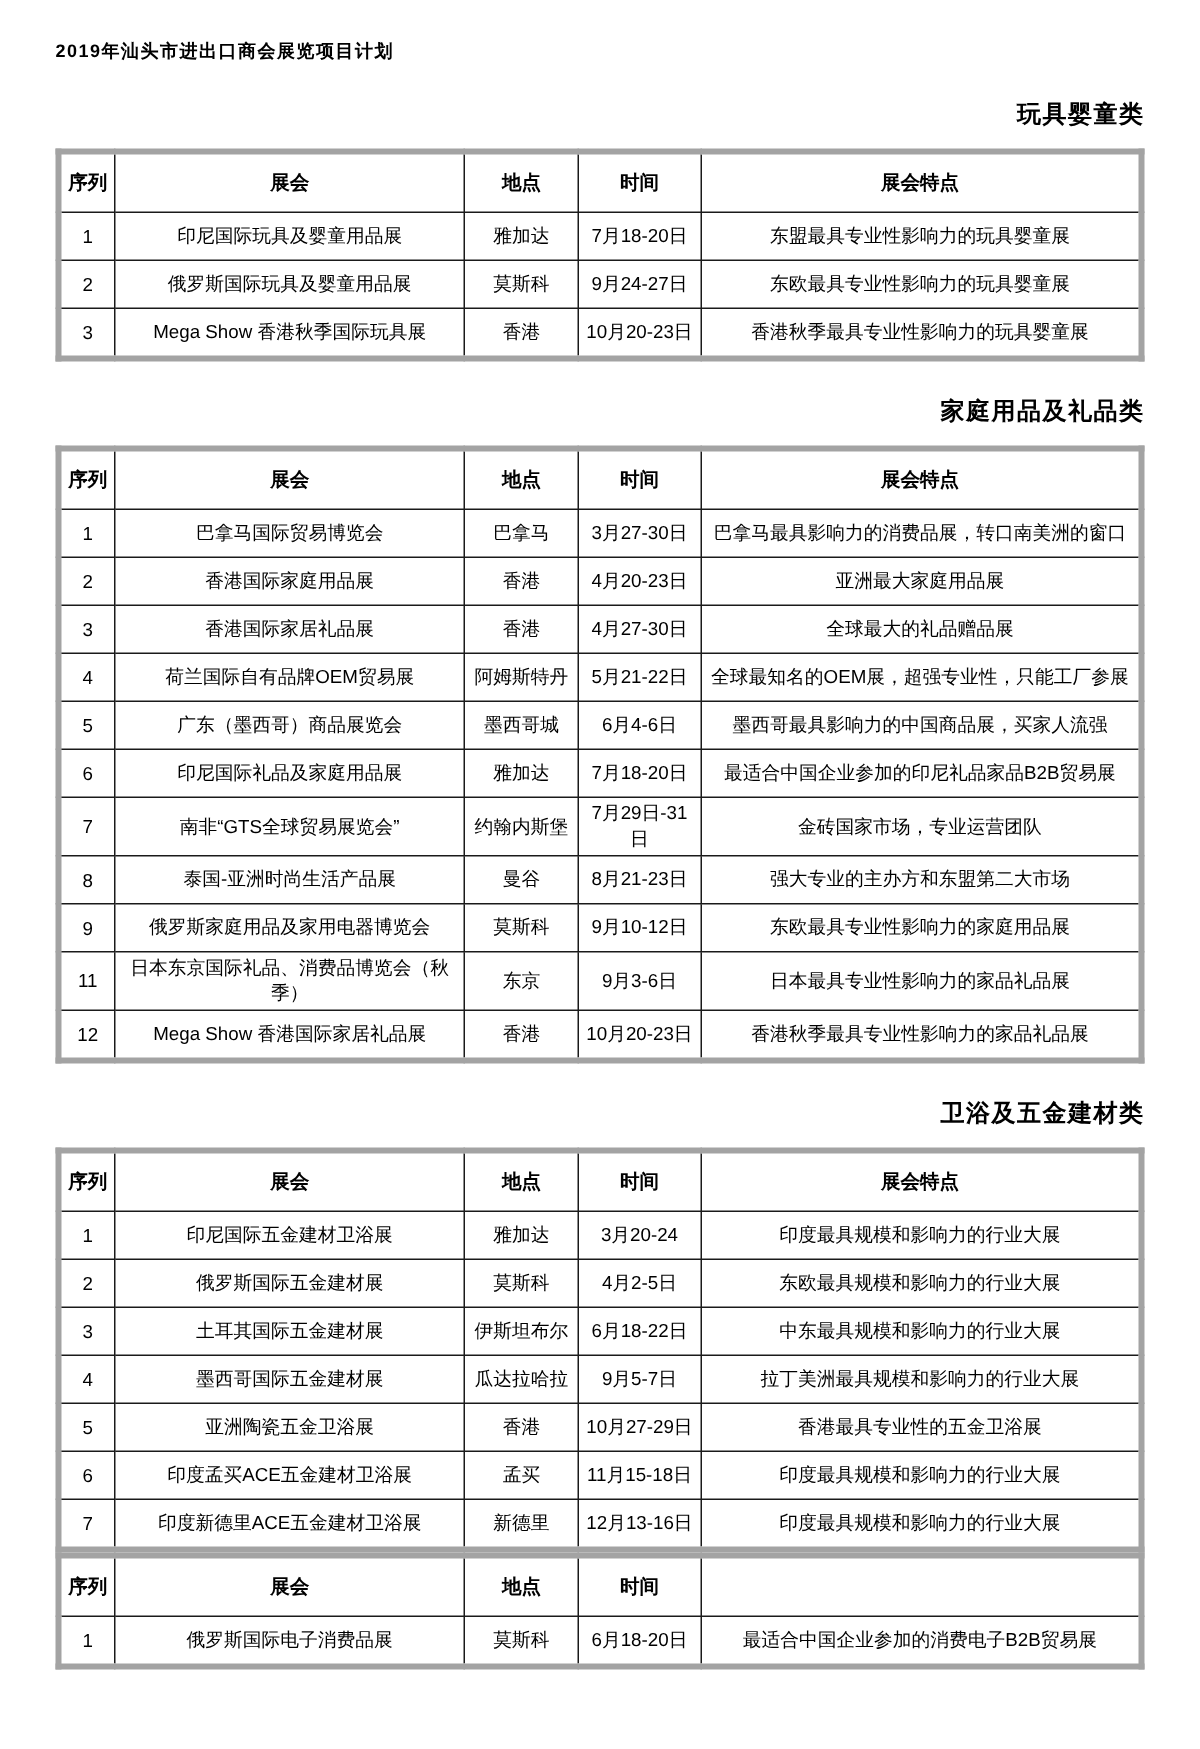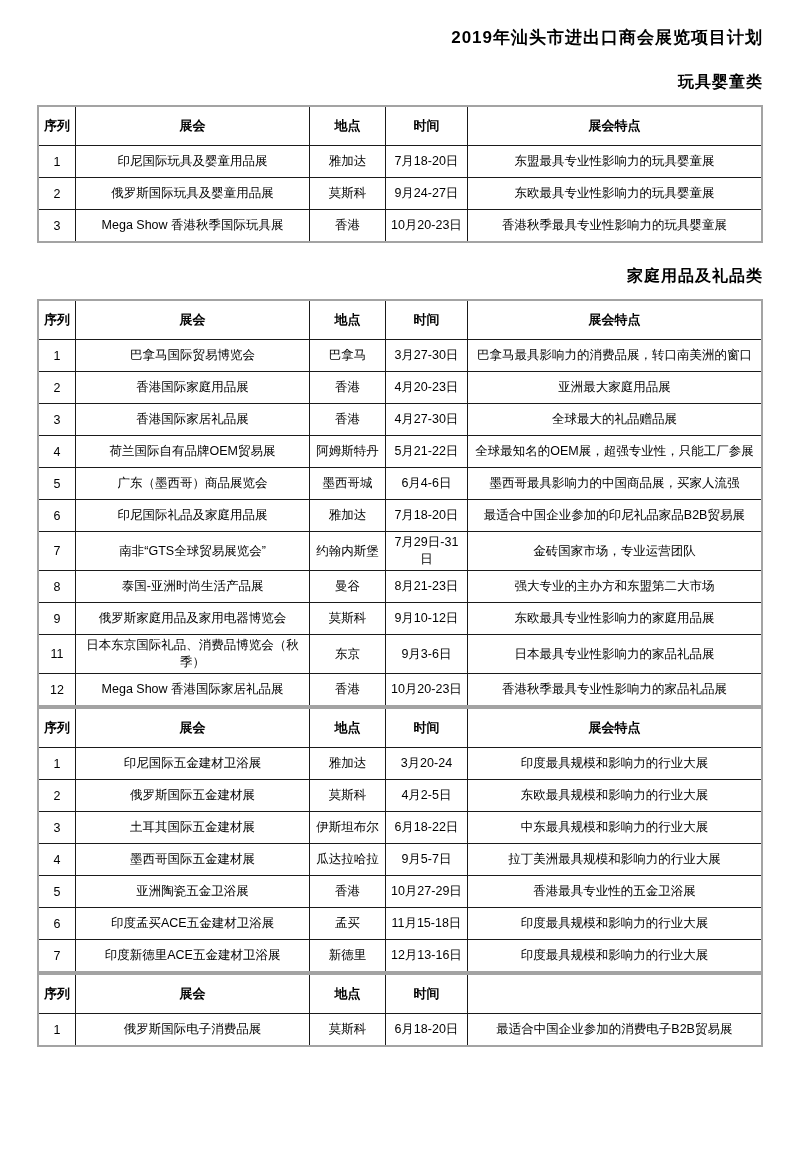--- a/index.html
+++ b/index.html
@@ -11,37 +11,37 @@
   }
   .page {
     width: 800px;
     min-height: 1166px;
     box-sizing: border-box;
     padding: 12px 37px 20px 37px;
     background: #ffffff;
   }
   .doc-title {
     margin: 14px 0 0 0;
-    text-align: right;
-    font-size: 17px;
+    text-align: left;
+    font-size: 12px;
     font-weight: bold;
     letter-spacing: 1px;
   }
   .section-title {
     margin: 23px 0 12px 0;
     text-align: right;
     font-size: 16px;
     font-weight: bold;
     letter-spacing: 1px;
   }
   table.exhibition-table {
     width: 100%;
     border-collapse: collapse;
     table-layout: fixed;
-    border: 2px solid #a3a3a3;
+    border: 4px solid #a3a3a3;
   }
   table.exhibition-table th,
   table.exhibition-table td {
     border: 1px solid #1a1a1a;
     text-align: center;
     vertical-align: middle;
     padding: 2px 4px;
     overflow: hidden;
   }
   table.exhibition-table th {
@@ -194,20 +194,21 @@
           </tr>
           <tr>
             <td>12</td>
             <td>Mega Show 香港国际家居礼品展</td>
             <td>香港</td>
             <td>10月20-23日</td>
             <td>香港秋季最具专业性影响力的家品礼品展</td>
           </tr>
         </tbody>
       </table>
+      <h2 class="section-title">卫浴及五金建材类</h2>
       <table class="exhibition-table">
         <colgroup>
           <col style="width: 5.2%;">
           <col style="width: 32.3%;">
           <col style="width: 10.5%;">
           <col style="width: 11.3%;">
           <col style="width: 40.7%;">
         </colgroup>
         <thead>
           <tr>

